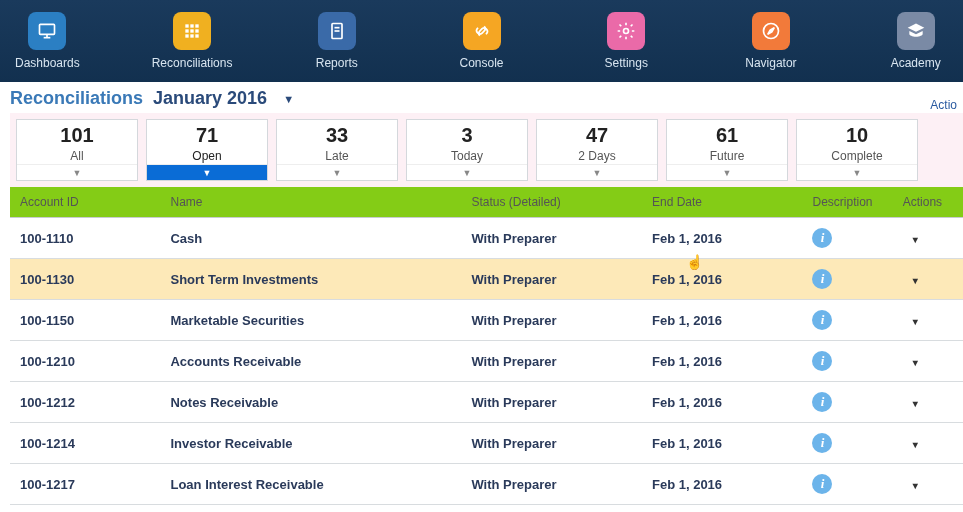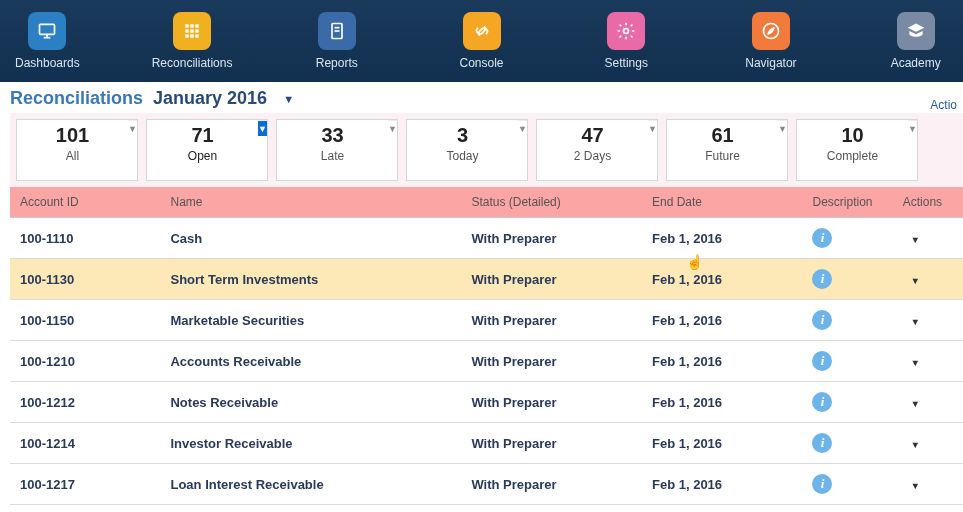--- a/index.html
+++ b/index.html
@@ -48,38 +48,38 @@
 .action-link {
   position: absolute; right: 6px; top: 16px; color: #2a5aa0; font-size: 12px; cursor: pointer;
 }
 
 .cards {
   display: flex; gap: 8px; background: #fdf0f5; padding: 6px 6px; 
 }
 .card {
   background: #fff; border: 1px solid #d4d8dc;
   width: 122px; height: 62px; text-align: center;
-  display: flex; flex-direction: row;
+  display: flex; flex-direction: column;
 }
 .card-top { flex: 1; padding-top: 4px; }
 .card-count { font-size: 20px; font-weight: bold; color: #222; }
 .card-label { font-size: 12px; color: #555; margin-top: 2px; }
 .card-bottom {
   height: 16px; border-top: 1px solid #eee;
   display: flex; align-items: center; justify-content: center;
 }
 .card-bottom .tri { font-size: 9px; color: #888; }
 .card.active .card-count, .card.active .card-label { color: #222; }
 .card.active .card-bottom { background: #0a6cd6; }
 .card.active .card-bottom .tri { color: #fff; }
 
 .table { width: 100%; border-collapse: collapse; }
 .table th {
   text-align: left; font-size: 12px; font-weight: normal; color: #555;
-  padding: 8px 10px; border-bottom: 1px solid #c8ccd0; background: #fca5a5;
+  padding: 8px 10px; border-bottom: 1px solid #c8ccd0; background: #84cc16;
 }
 .table td {
   font-size: 13px; color: #2a3a5a; font-weight: bold;
   padding: 10px 10px; border-bottom: 1px solid #d8dcdf;
 }
 .table tr.highlight td { background: #fde9b8; }
 
 .col-id { width: 150px; }
 .col-name { width: 300px; }
 .col-status { width: 180px; }

